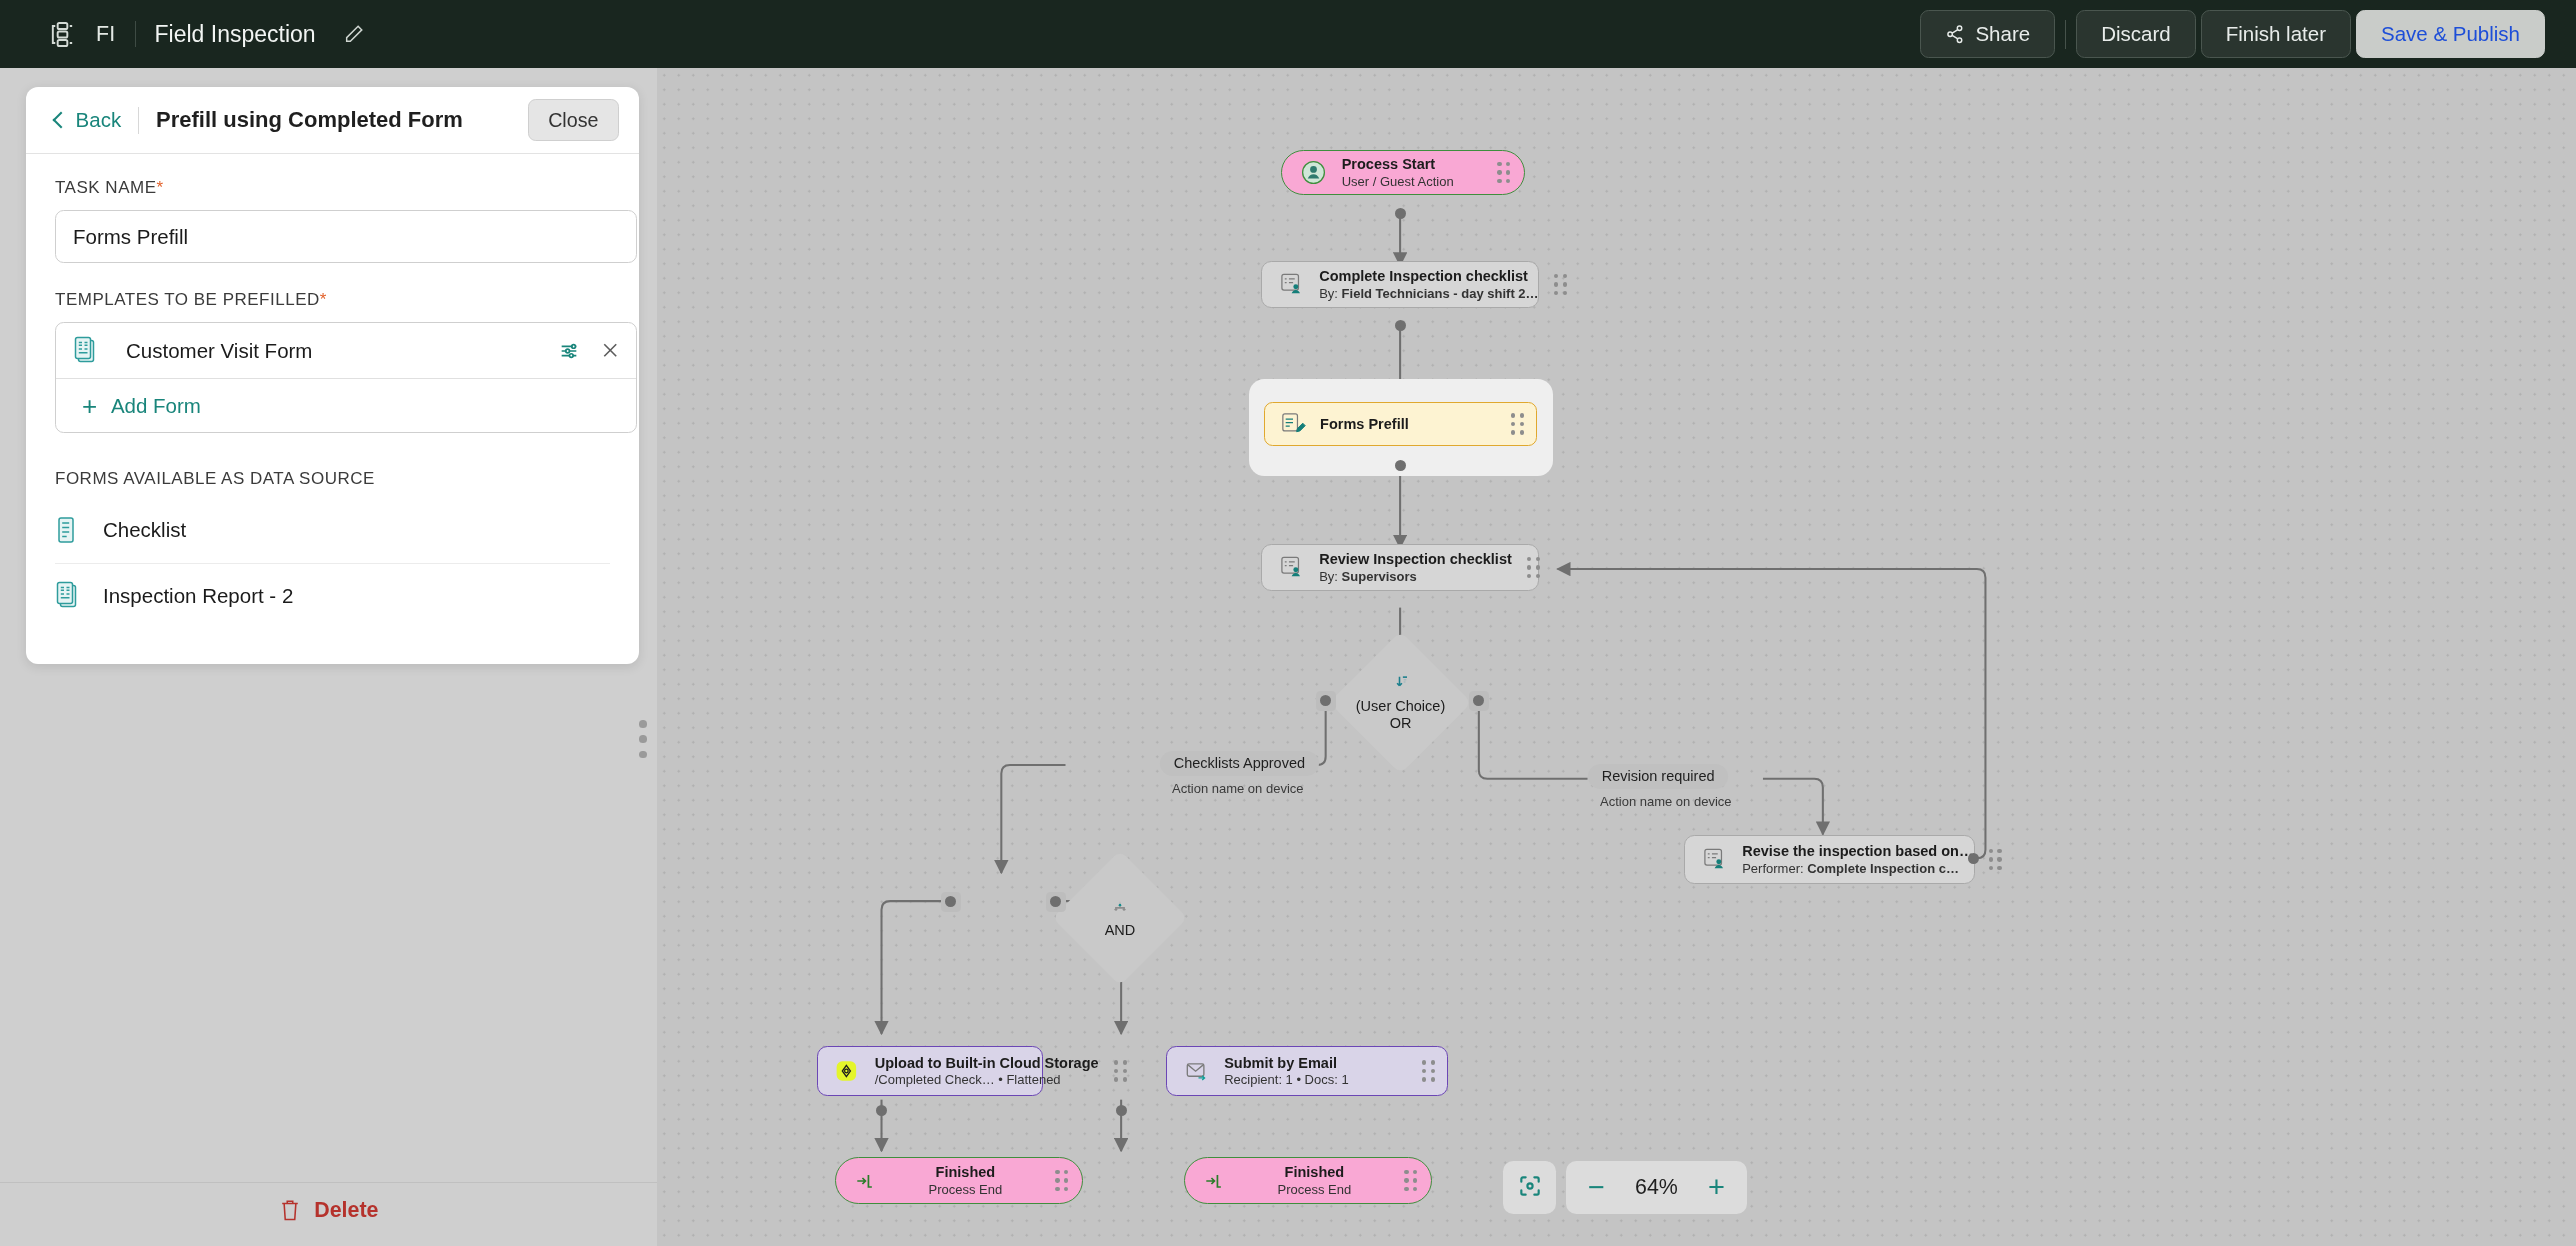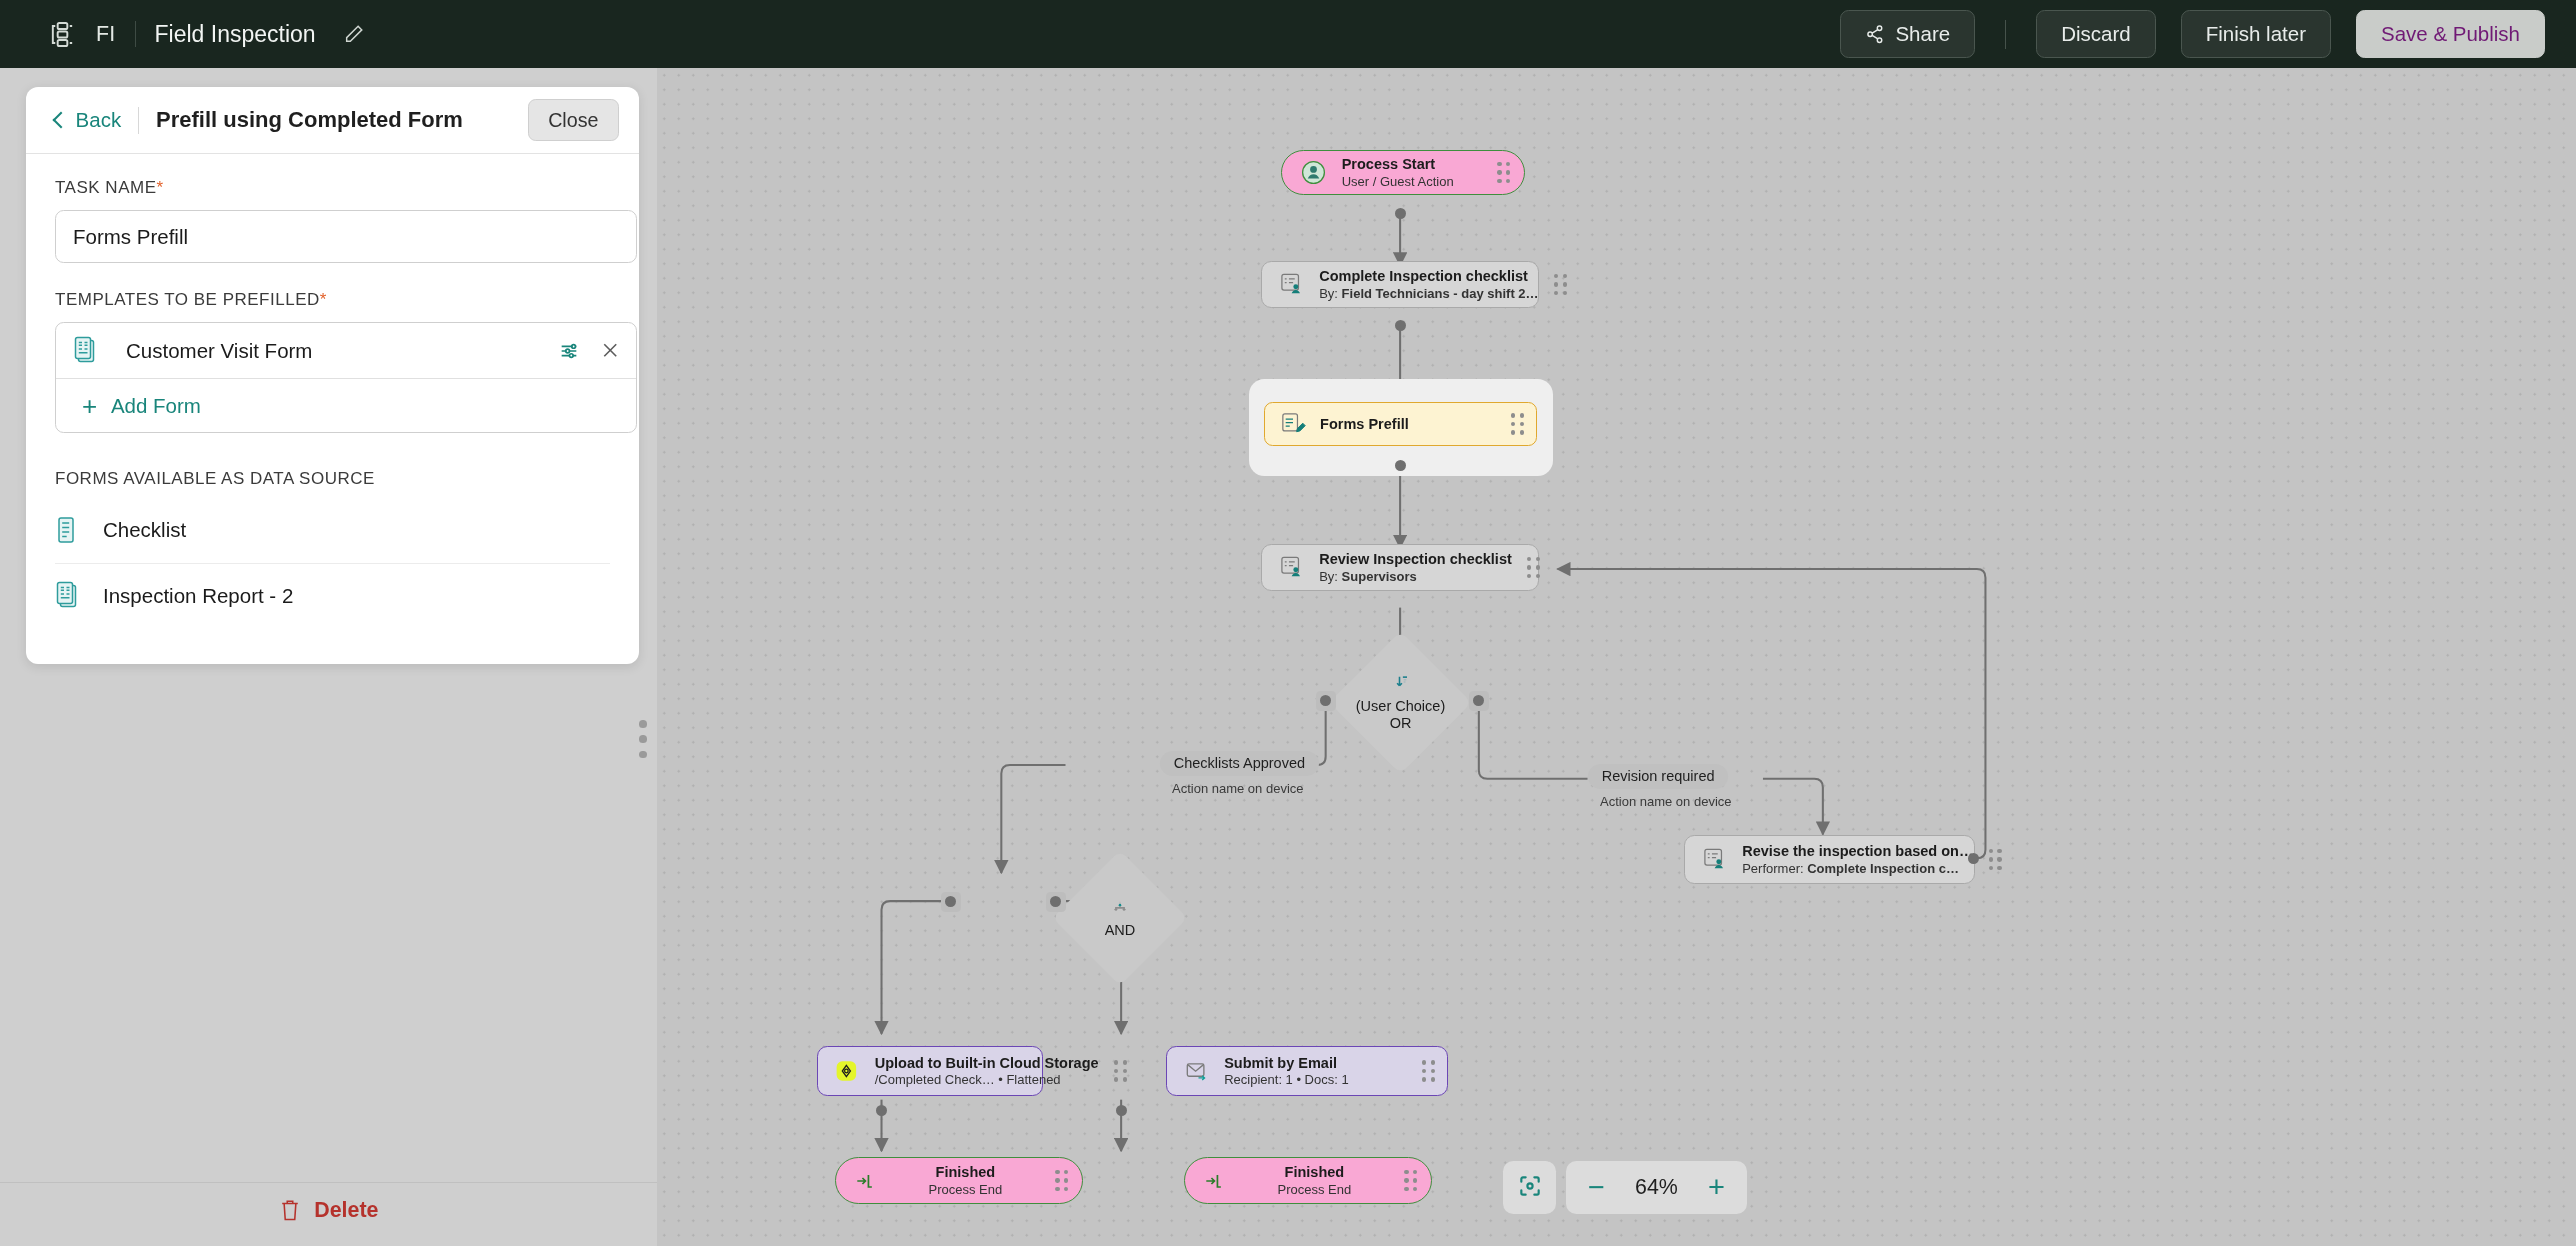--- a/index.html
+++ b/index.html
@@ -15,29 +15,29 @@
     position: absolute; left: 0; top: 0; width: 2576px; height: 68px;
     background: #19261f; display: flex; align-items: center;
     padding: 0 31px 0 48px;
   }
   .topbar-left { display: flex; align-items: center; gap: 19px; }
   .app-icon { width: 29px; height: 29px; color: #d4dbd6; display:block; }
   .proj-abbr { color: #e3e8e4; font-size: 21.4px; letter-spacing: 0.3px; }
   .vdiv { width: 0.9px; height: 26px; background: #3e4b44; }
   .proj-title { color: #f2f5f3; font-size: 23px; }
   .pencil-icon { width: 22px; height: 22px; color: #cfd6d1; margin-left: 8.6px; display:block;}
-  .topbar-right { margin-left: auto; display: flex; align-items: center; gap: 25px; }
+  .topbar-right { margin-left: auto; display: flex; align-items: center; gap: 5px; }
   .tb-btn {
     height: 48px; border-radius: 8.6px; border: 0.9px solid #4a564f;
     background: #2a352f; color: #e8ecea; font-size: 20.5px;
     display: flex; align-items: center; justify-content: center;
     padding: 0 24px; gap: 10.3px; white-space: nowrap;
     font-family: "Liberation Sans", sans-serif;
   }
-  .tb-btn.primary { background: #c9ccc9; color: #701a75; border-color: #c9ccc9; }
+  .tb-btn.primary { background: #c9ccc9; color: #1d4ed8; border-color: #c9ccc9; }
   .tb-sep { width: 0.9px; height: 29px; background: #46524b; margin: 0 5.1px; }
   .share-icon { width: 20.5px; height: 20.5px; }
 
   
   .leftpanel {
     position: absolute; left: 0; top: 68px; width: 657px; height: 1178px;
     background: #cfcfcf;
   }
   .panel-card {
     position: absolute; left: 26px; top: 19px; width: 613px; height: 577px;

